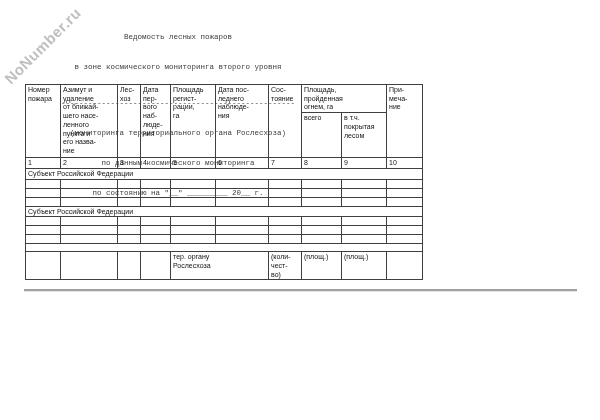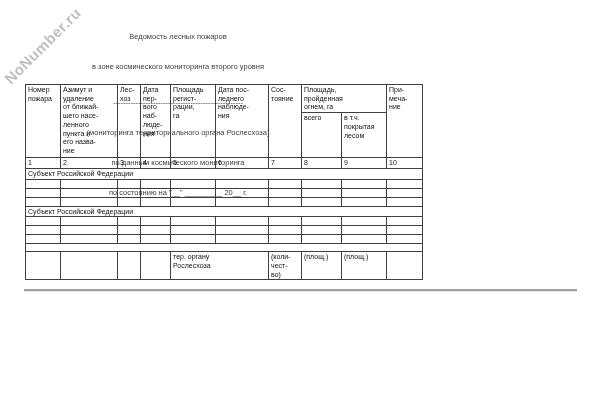--- a/index.html
+++ b/index.html
@@ -26,21 +26,21 @@
     color: #bfbfbf;
     letter-spacing: 0.5px;
     user-select: none;
   }
   .doc-header {
     position: absolute;
     left: 0;
     top: 12px;
     width: 356px;
     text-align: center;
-    font-family: Liberation Sans, sans-serif;
+    font-family: Liberation Mono, monospace;
     font-size: 7.5px;
     line-height: 10px;
     color: #3d3d3d;
     white-space: pre;
   }
   .doc-header .dashes { margin-top: 6px; letter-spacing: 0; }
   .form-table {
     position: absolute;
     left: 25px;
     top: 84px;

